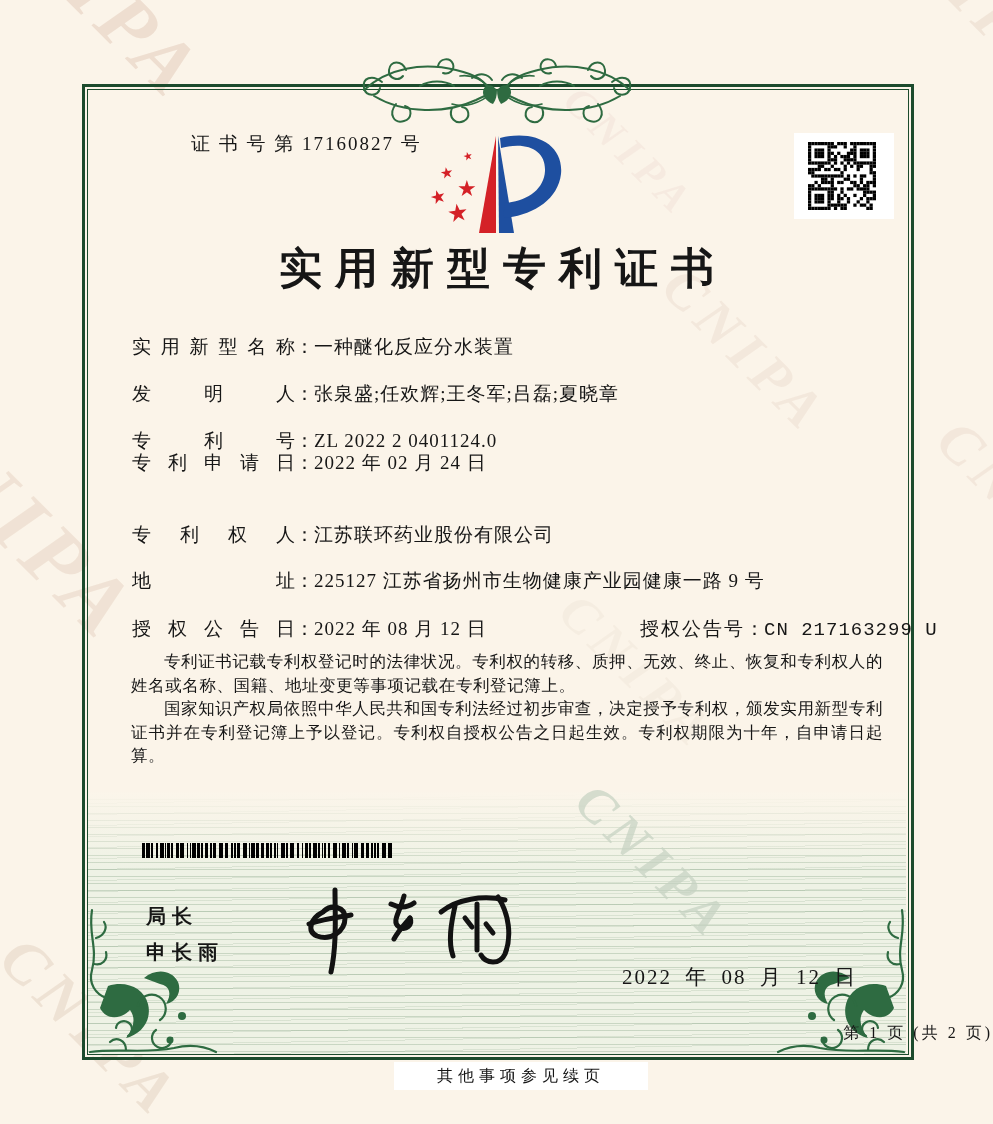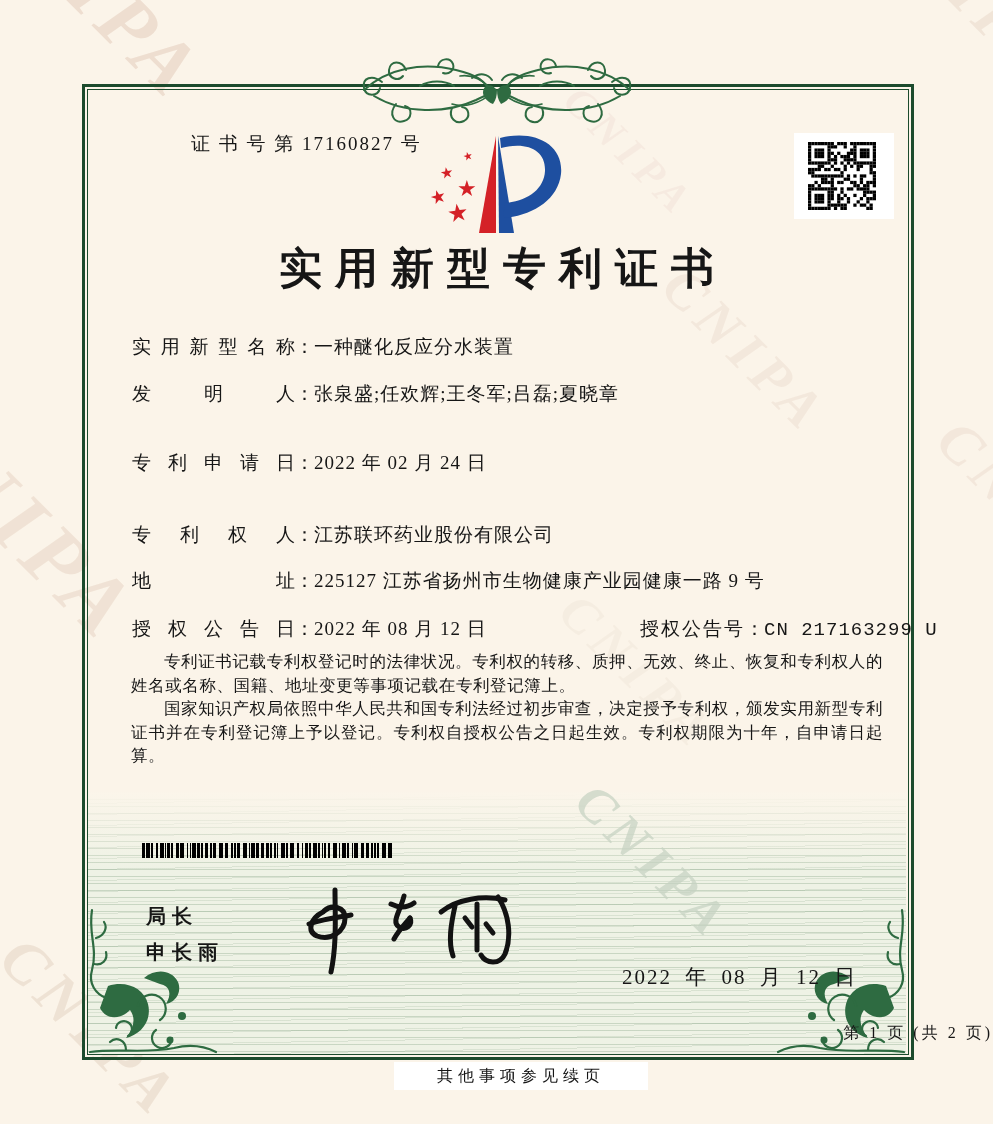--- a/index.html
+++ b/index.html
@@ -386,20 +386,23 @@
     </div>
 
     <div class="doc-title">实用新型专利证书</div>
 
     <div class="field" style="top:334px;">
       <span class="flabel">实用新型名称</span><span>：</span><span class="fvalue">一种醚化反应分水装置</span>
     </div>
     <div class="field" style="top:381px;">
       <span class="flabel">发明人</span><span>：</span><span class="fvalue">张泉盛;任欢辉;王冬军;吕磊;夏晓章</span>
     </div>
+    <div class="field" style="top:428px;">
+      <span class="flabel">专利号</span><span>：</span><span class="fvalue">ZL 2022 2 0401124.0</span>
+    </div>
     <div class="field" style="top:450px;">
       <span class="flabel">专利申请日</span><span>：</span><span class="fvalue">2022 年 02 月 24 日</span>
     </div>
     <div class="field" style="top:522px;">
       <span class="flabel">专利权人</span><span>：</span><span class="fvalue">江苏联环药业股份有限公司</span>
     </div>
     <div class="field" style="top:568px;">
       <span class="flabel">地址</span><span>：</span><span class="fvalue">225127 江苏省扬州市生物健康产业园健康一路 9 号</span>
     </div>
     <div class="field" style="top:616px;width:760px;">

